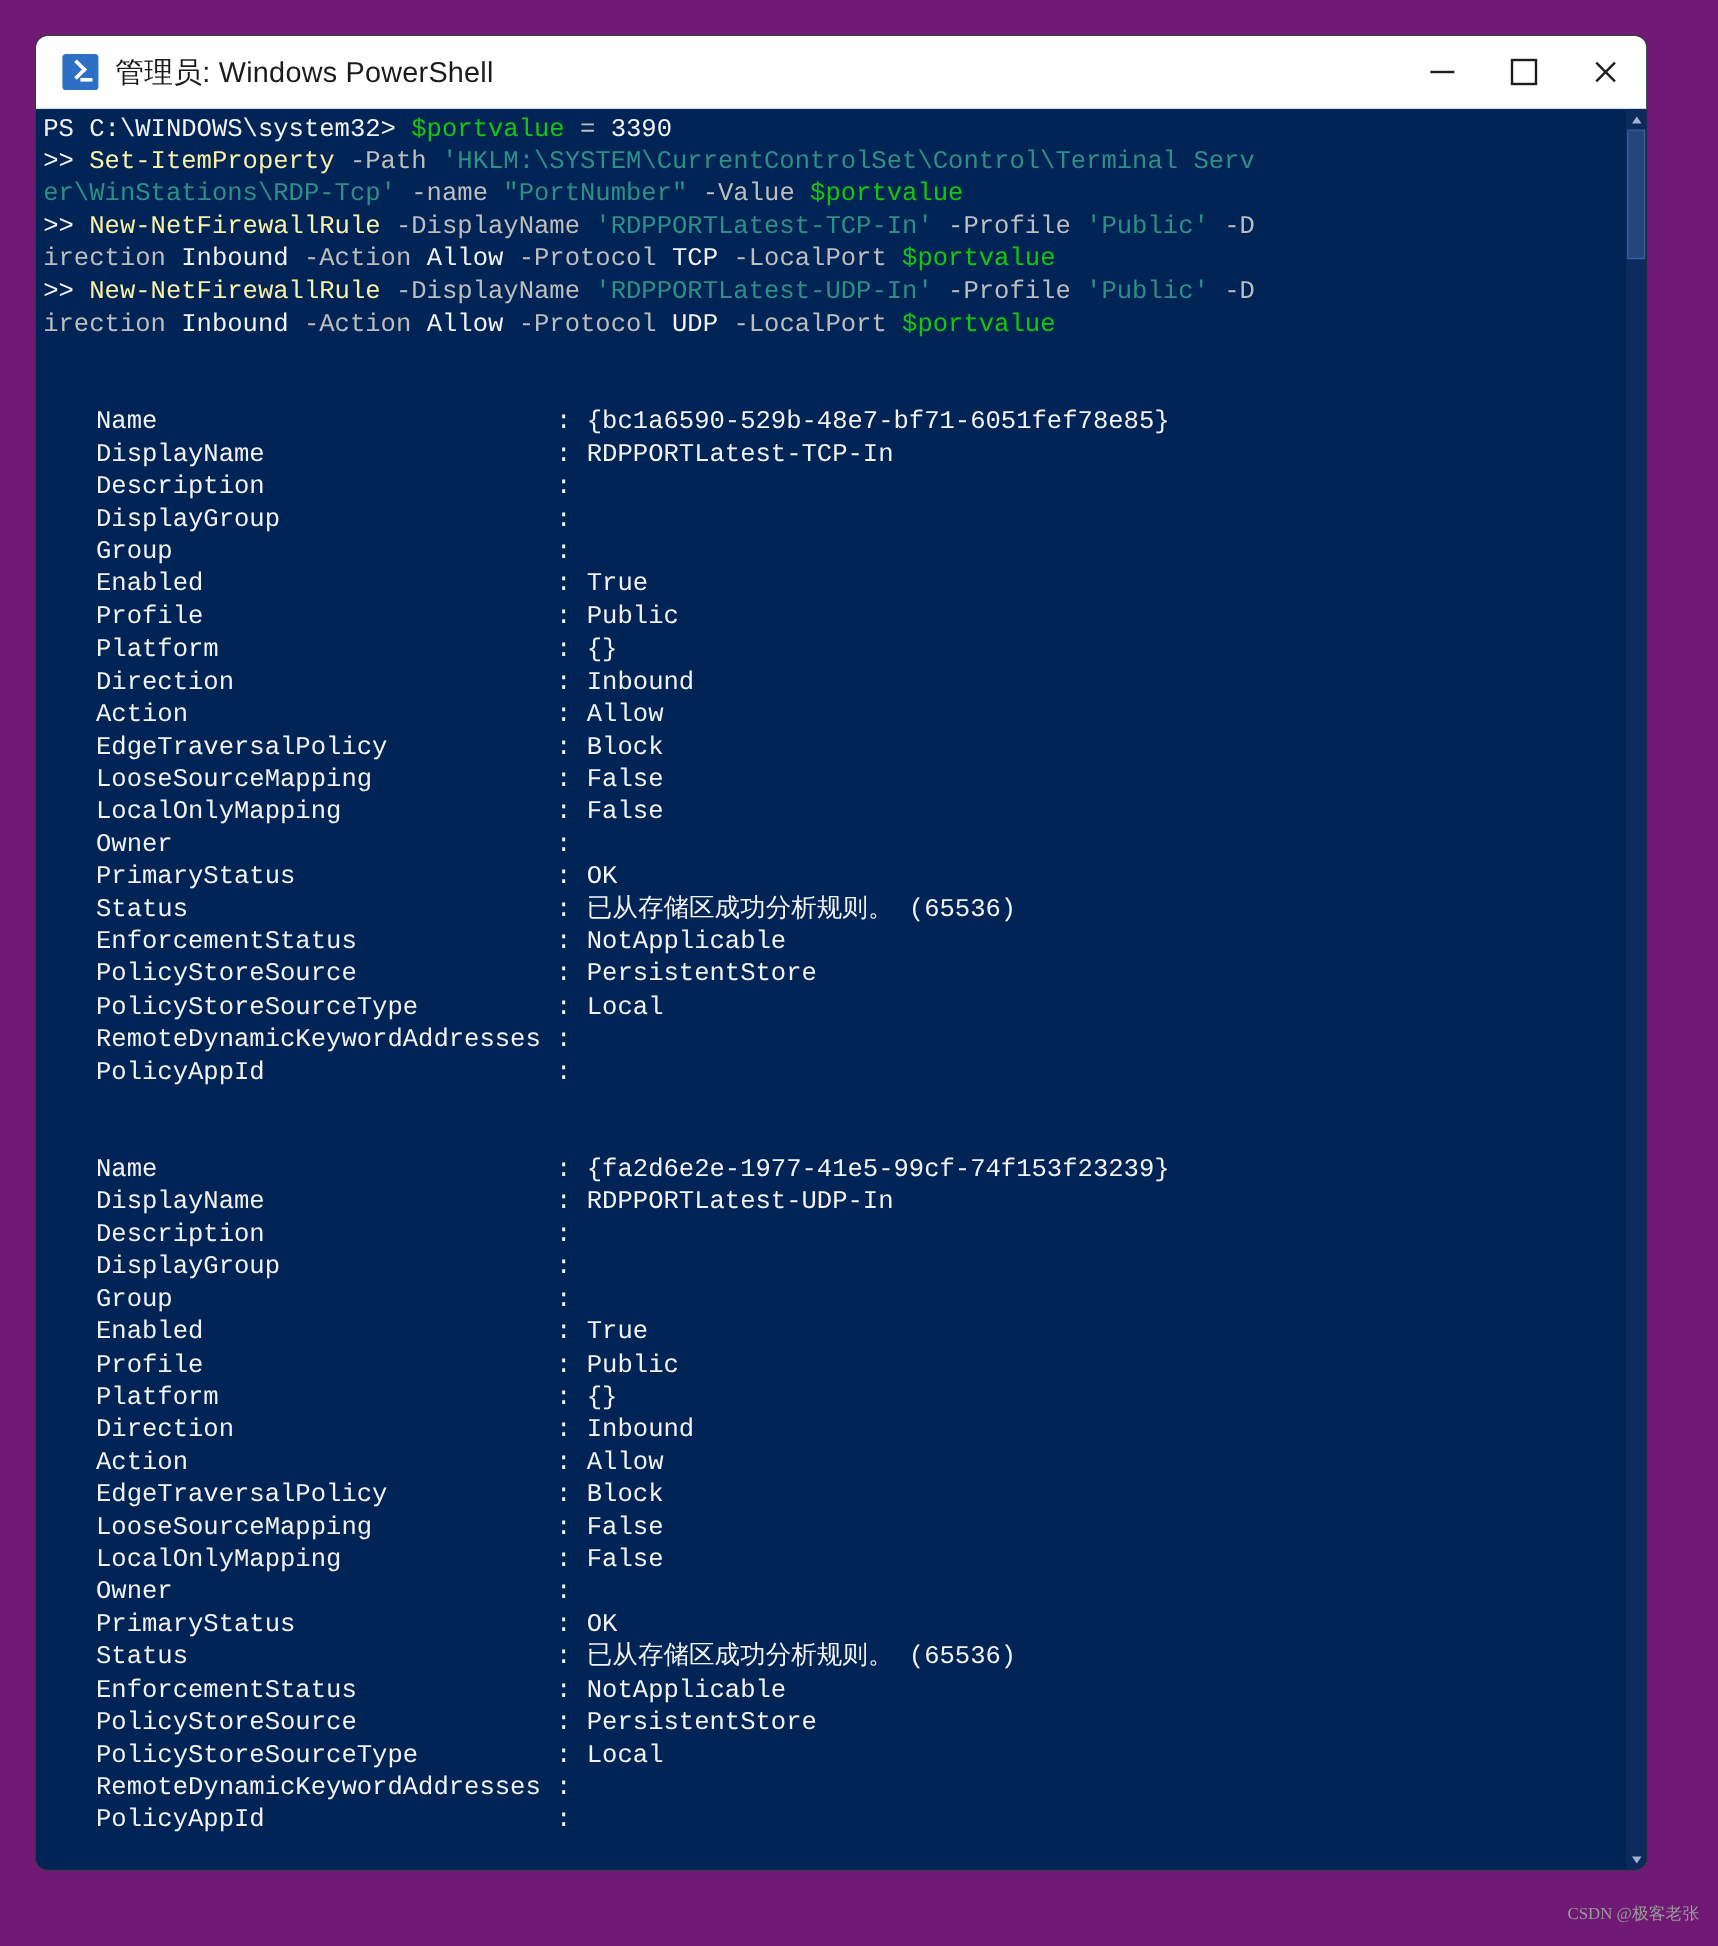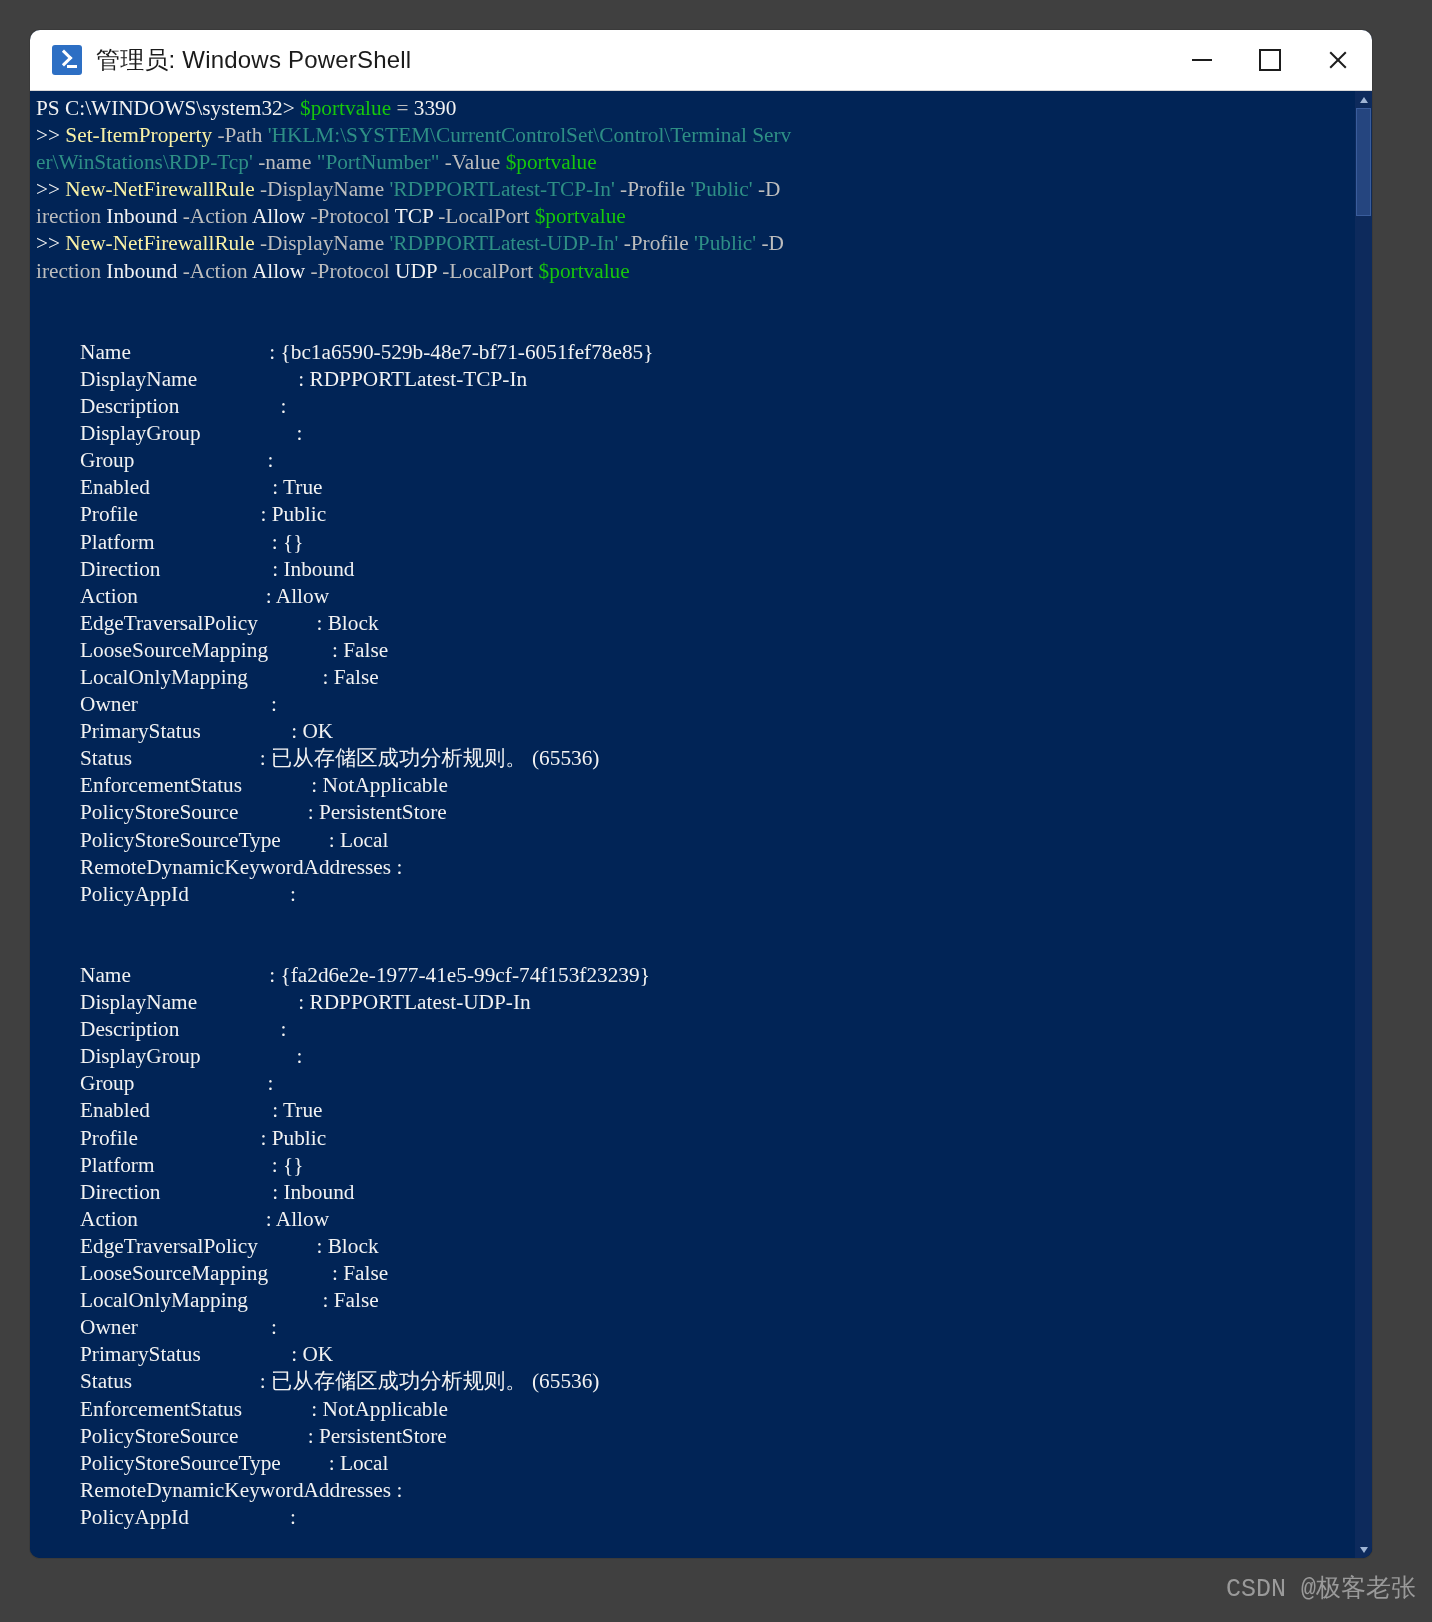--- a/index.html
+++ b/index.html
@@ -11,21 +11,21 @@
     overflow: hidden;
   }
   body {
     font-family: "DejaVu Sans Mono", monospace;
   }
 
   #screen {
     position: relative;
     width: 1432px;
     height: 1622px;
-    background: #404040;
+    background: #701a75;
   }
 
   
   .window {
     position: absolute;
     left: 30px;
     top: 30px;
     width: 1342px;
     height: 1528px;
     border-radius: 10px;
@@ -139,21 +139,21 @@
   }
   .console-inner {
     position: absolute;
     left: 6px;
     top: 4px;
     right: 0;
     bottom: 0;
   }
 
   .term {
-    font-family: Liberation Serif, serif;
+    font-family: Liberation Mono, monospace;
     font-size: 21.3px;
     line-height: 27.1px;
     color: #f2f2f2;
     white-space: pre;
     letter-spacing: 0px;
   }
 
   .line { white-space: pre; height: 27.1px; }
   .blank { height: 27.1px; }
 
@@ -215,22 +215,22 @@
     background: #25457f;
     border: 1px solid #3a5d9c;
     box-sizing: border-box;
   }
 
   
   .watermark {
     position: absolute;
     right: 16px;
     bottom: 18px;
-    font-family: Liberation Mono, monospace;
-    font-size: 25px;
+    font-family: Liberation Serif, serif;
+    font-size: 14px;
     color: #9a9a9a;
     white-space: nowrap;
   }
 </style>
 </head>
 <body>
 
 <div id="screen">
 
   <div class="window">

